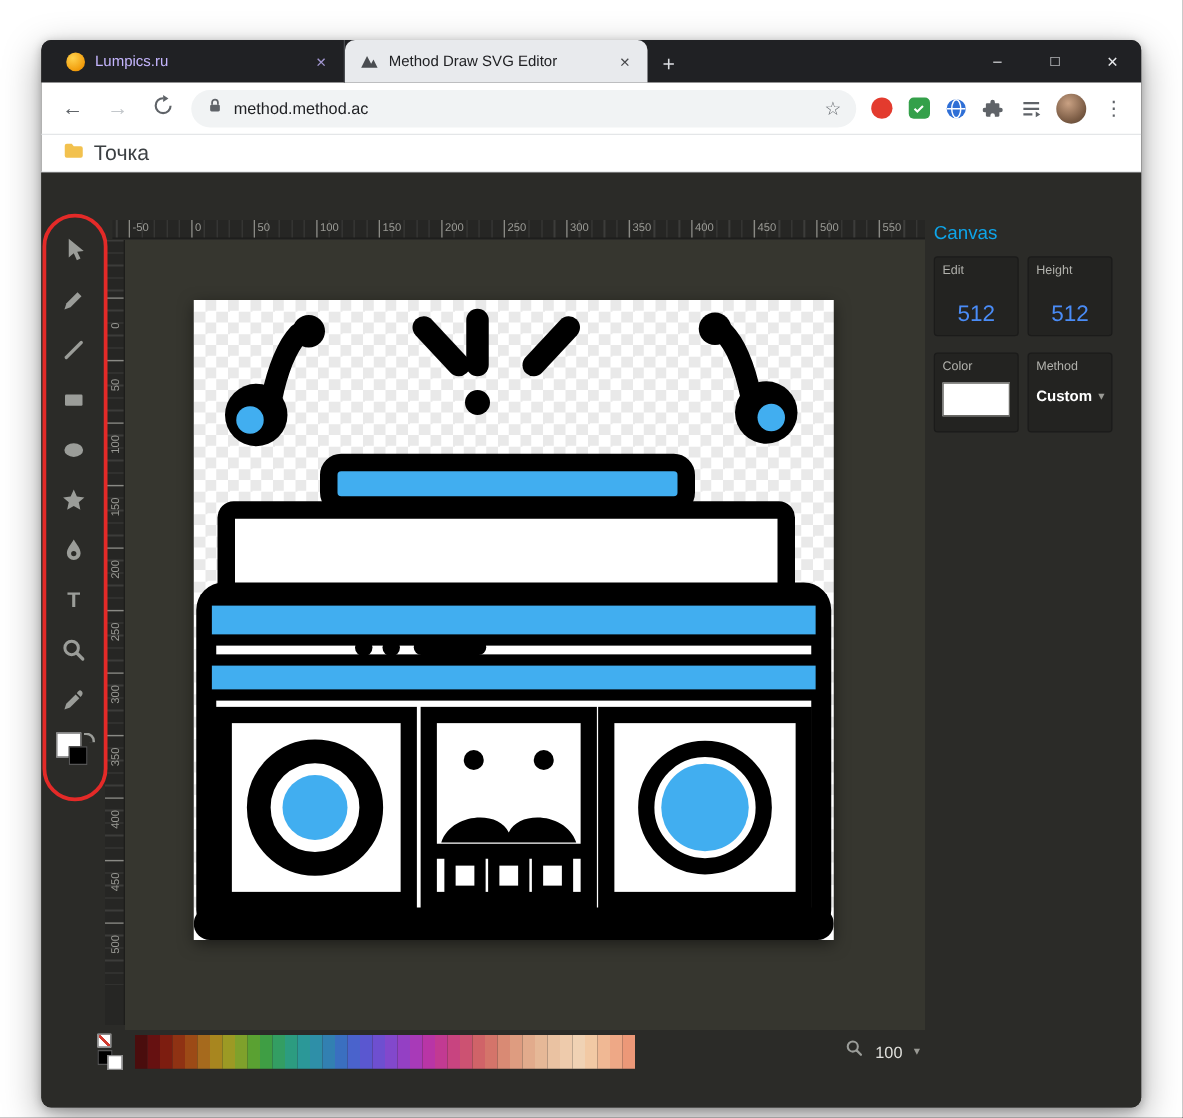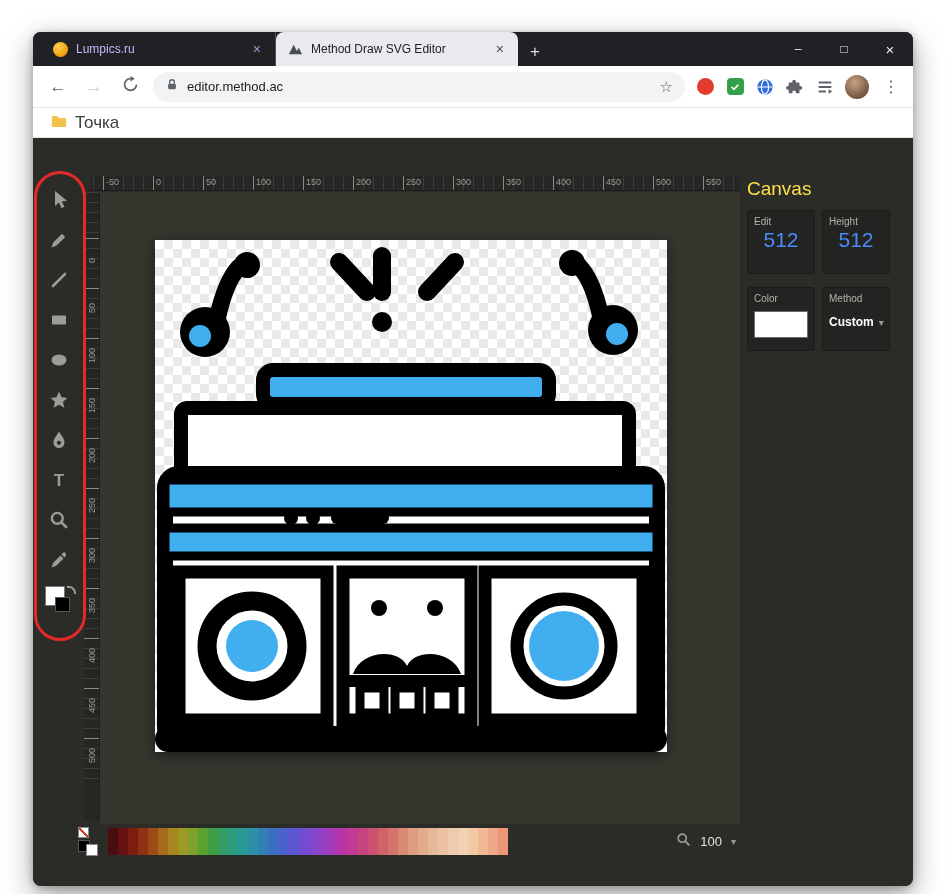--- a/index.html
+++ b/index.html
@@ -95,26 +95,26 @@
   .canvas-area { position:absolute; left:67px; top:54px; width:640px; height:632px;
                  background:#36362f; overflow:hidden; }
   .canvas { position:absolute; left:55px; top:48px; width:512px; height:512px;
             background:conic-gradient(#e9e9e9 90deg, #ffffff 90deg 180deg, #e9e9e9 180deg 270deg, #ffffff 270deg) 0 0/18px 18px;
             box-shadow:0 3px 12px rgba(0,0,0,.5); }
   .canvas svg { display:block; }
   .blue-fill { fill:var(--icon-blue); }
 
   
   .right-panel { position:absolute; left:712px; top:34px; width:168px; bottom:0; }
-  .panel-title { color:#fde047; font-size:19px; margin:6px 0 10px 2px; }
+  .panel-title { color:#0ea5e9; font-size:15px; margin:6px 0 10px 2px; }
   .panel-row { display:flex; gap:7px; margin-left:2px; margin-bottom:13px; }
   .pbox { width:68px; height:64px; background:#232321; border:1px solid #1b1b1a;
           border-radius:3px; padding:5px 6px; }
   .pbox-label { font-size:10px; color:#b2b2ad; }
-  .pbox-value { color:var(--value-blue); font-size:21px; text-align:center; margin-top:1px; }
+  .pbox-value { color:var(--value-blue); font-size:18px; text-align:center; margin-top:19px; }
   .color-swatch { width:54px; height:27px; background:#ffffff; border:1px solid #6a6a66; margin-top:7px; }
   .sizes-value { display:flex; align-items:center; gap:5px; margin-top:11px; }
   .sizes-value .txt { color:#ffffff; font-size:12px; font-weight:bold; }
   .caret { color:#9a9a95; font-size:10px; }
 
   
   .bottombar { position:absolute; left:45px; top:686px; width:662px; height:34px;
                display:flex; align-items:center; }
   .pal-cluster { position:relative; width:26px; height:30px; flex:none; }
   .none-swatch { position:absolute; left:0; top:1px; width:11px; height:11px; background:#fff;
@@ -166,21 +166,21 @@
           <path d="M10 0 L15 3.2 L10 6.5 Z" fill="#5f6368"></path>
         </svg>
     </span>
     <div class="addressbar">
       <span>
         <svg width="14" height="15" viewBox="0 0 18 18">
             <rect x="4" y="8" width="10" height="7" rx="1.5" fill="#5f6368"></rect>
             <path d="M6 8 V5.8 a3 3 0 0 1 6 0 V8" fill="none" stroke="#5f6368" stroke-width="1.8"></path>
           </svg>
       </span>
-      <span class="url">editor.method.ac</span>
+      <span class="url">method.method.ac</span>
       <span class="star">☆</span>
     </div>
     <span class="ext">
         <span class="red-circle"></span>
       </span>
     <span class="ext">
       <span class="green-sq">
           <svg width="12" height="12" viewBox="0 0 16 16">
             <path d="M3.5 8 l3 3 L12.5 5" fill="none" stroke="#fff" stroke-width="2.2"></path>
           </svg>

